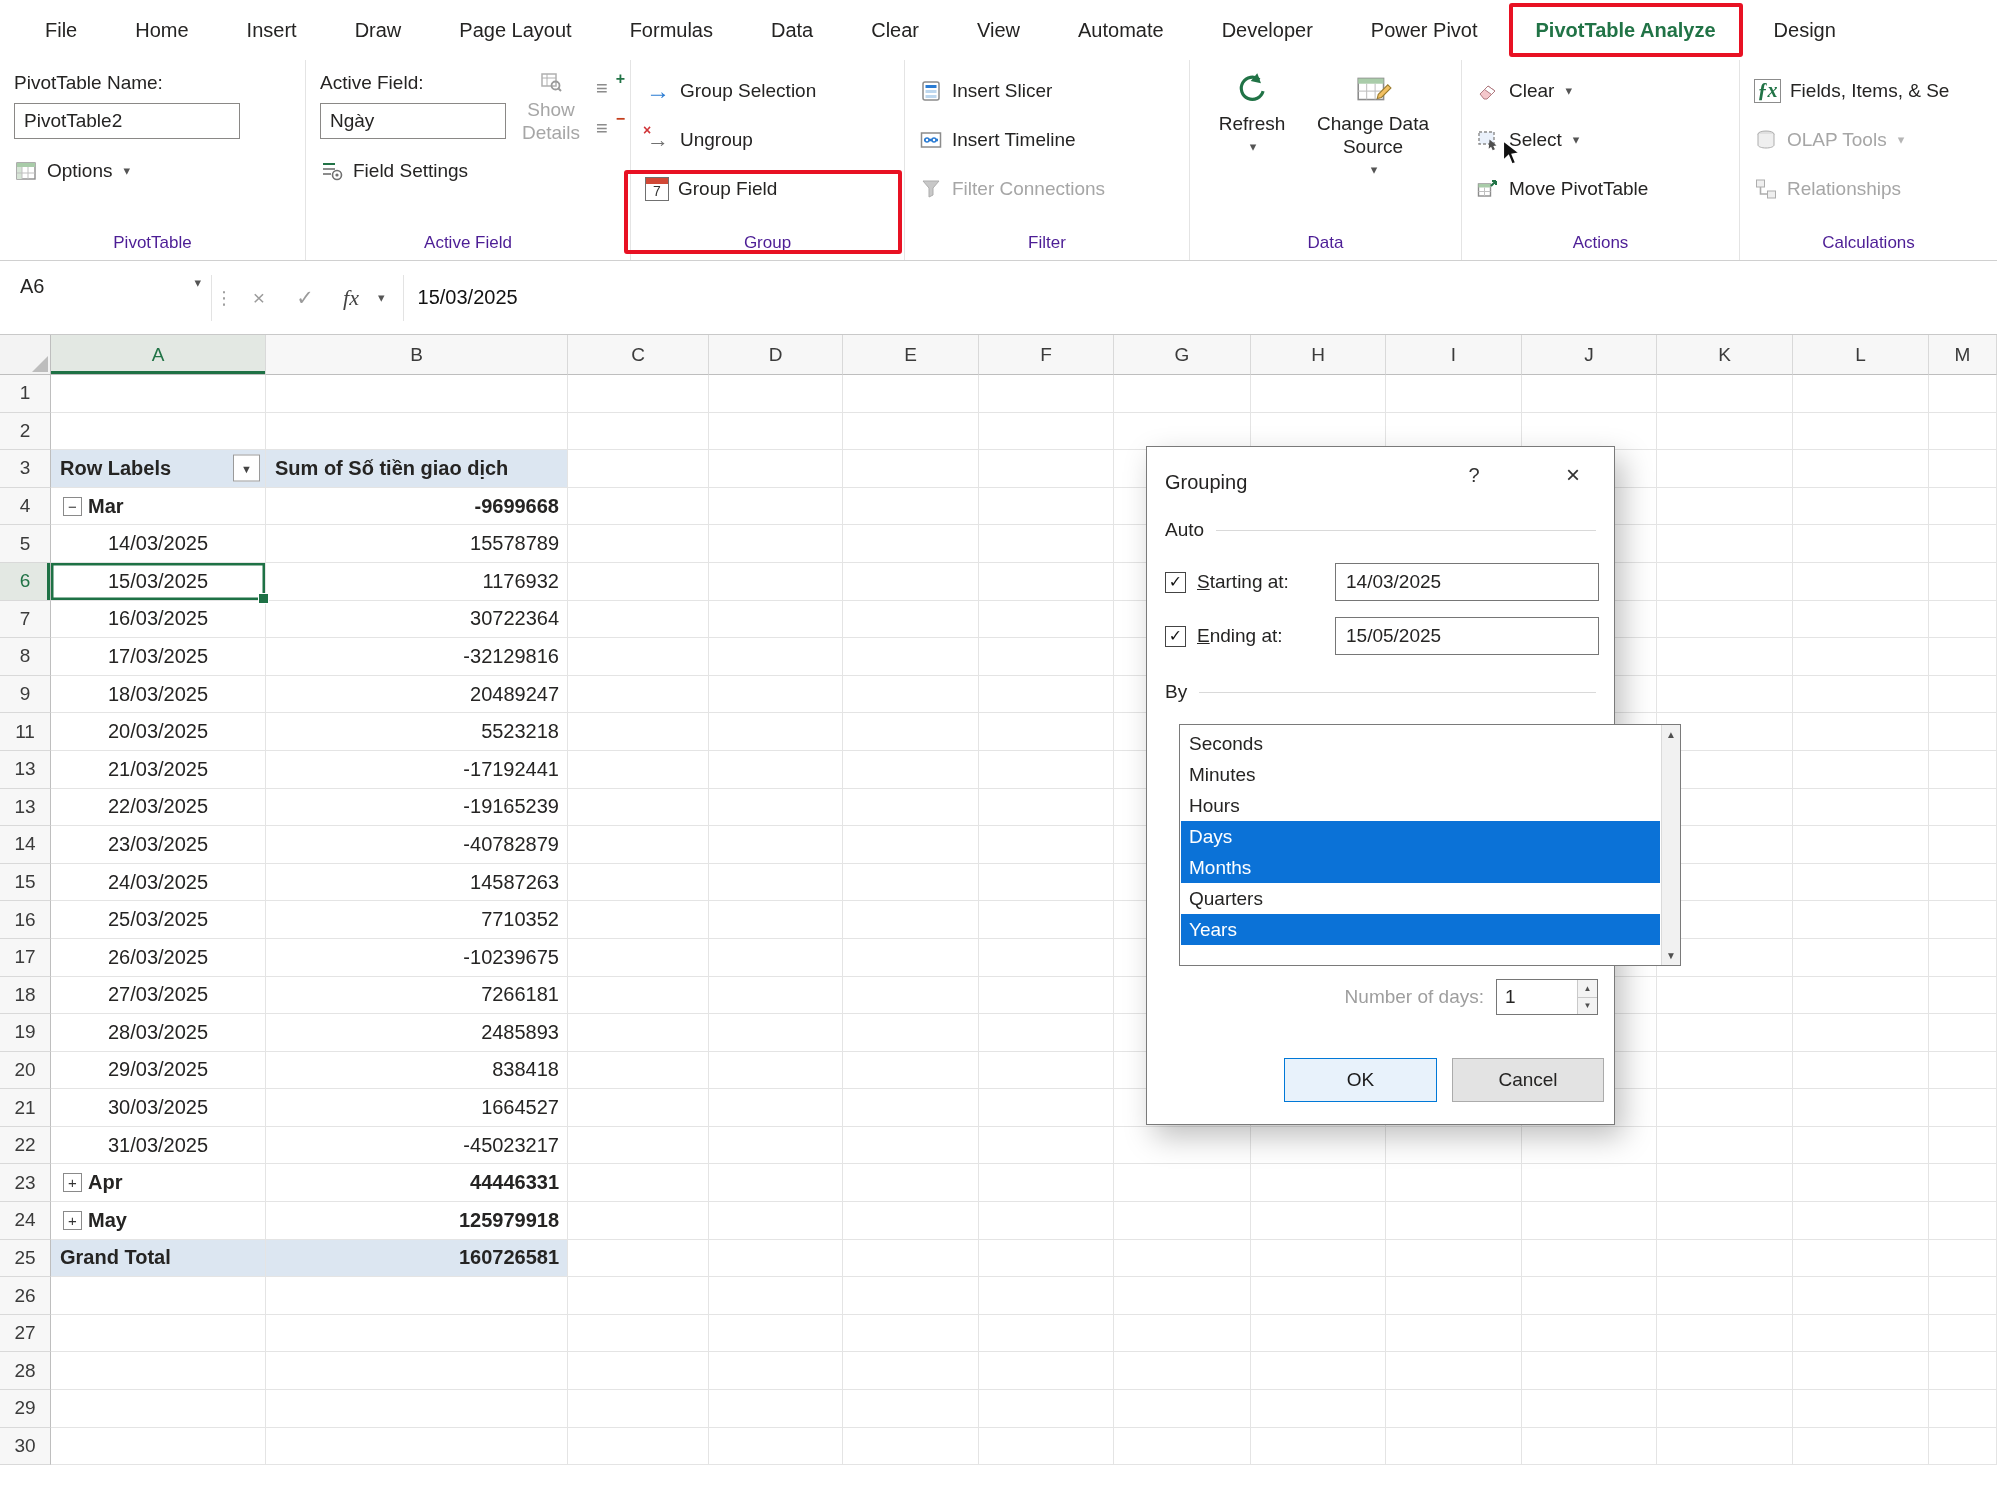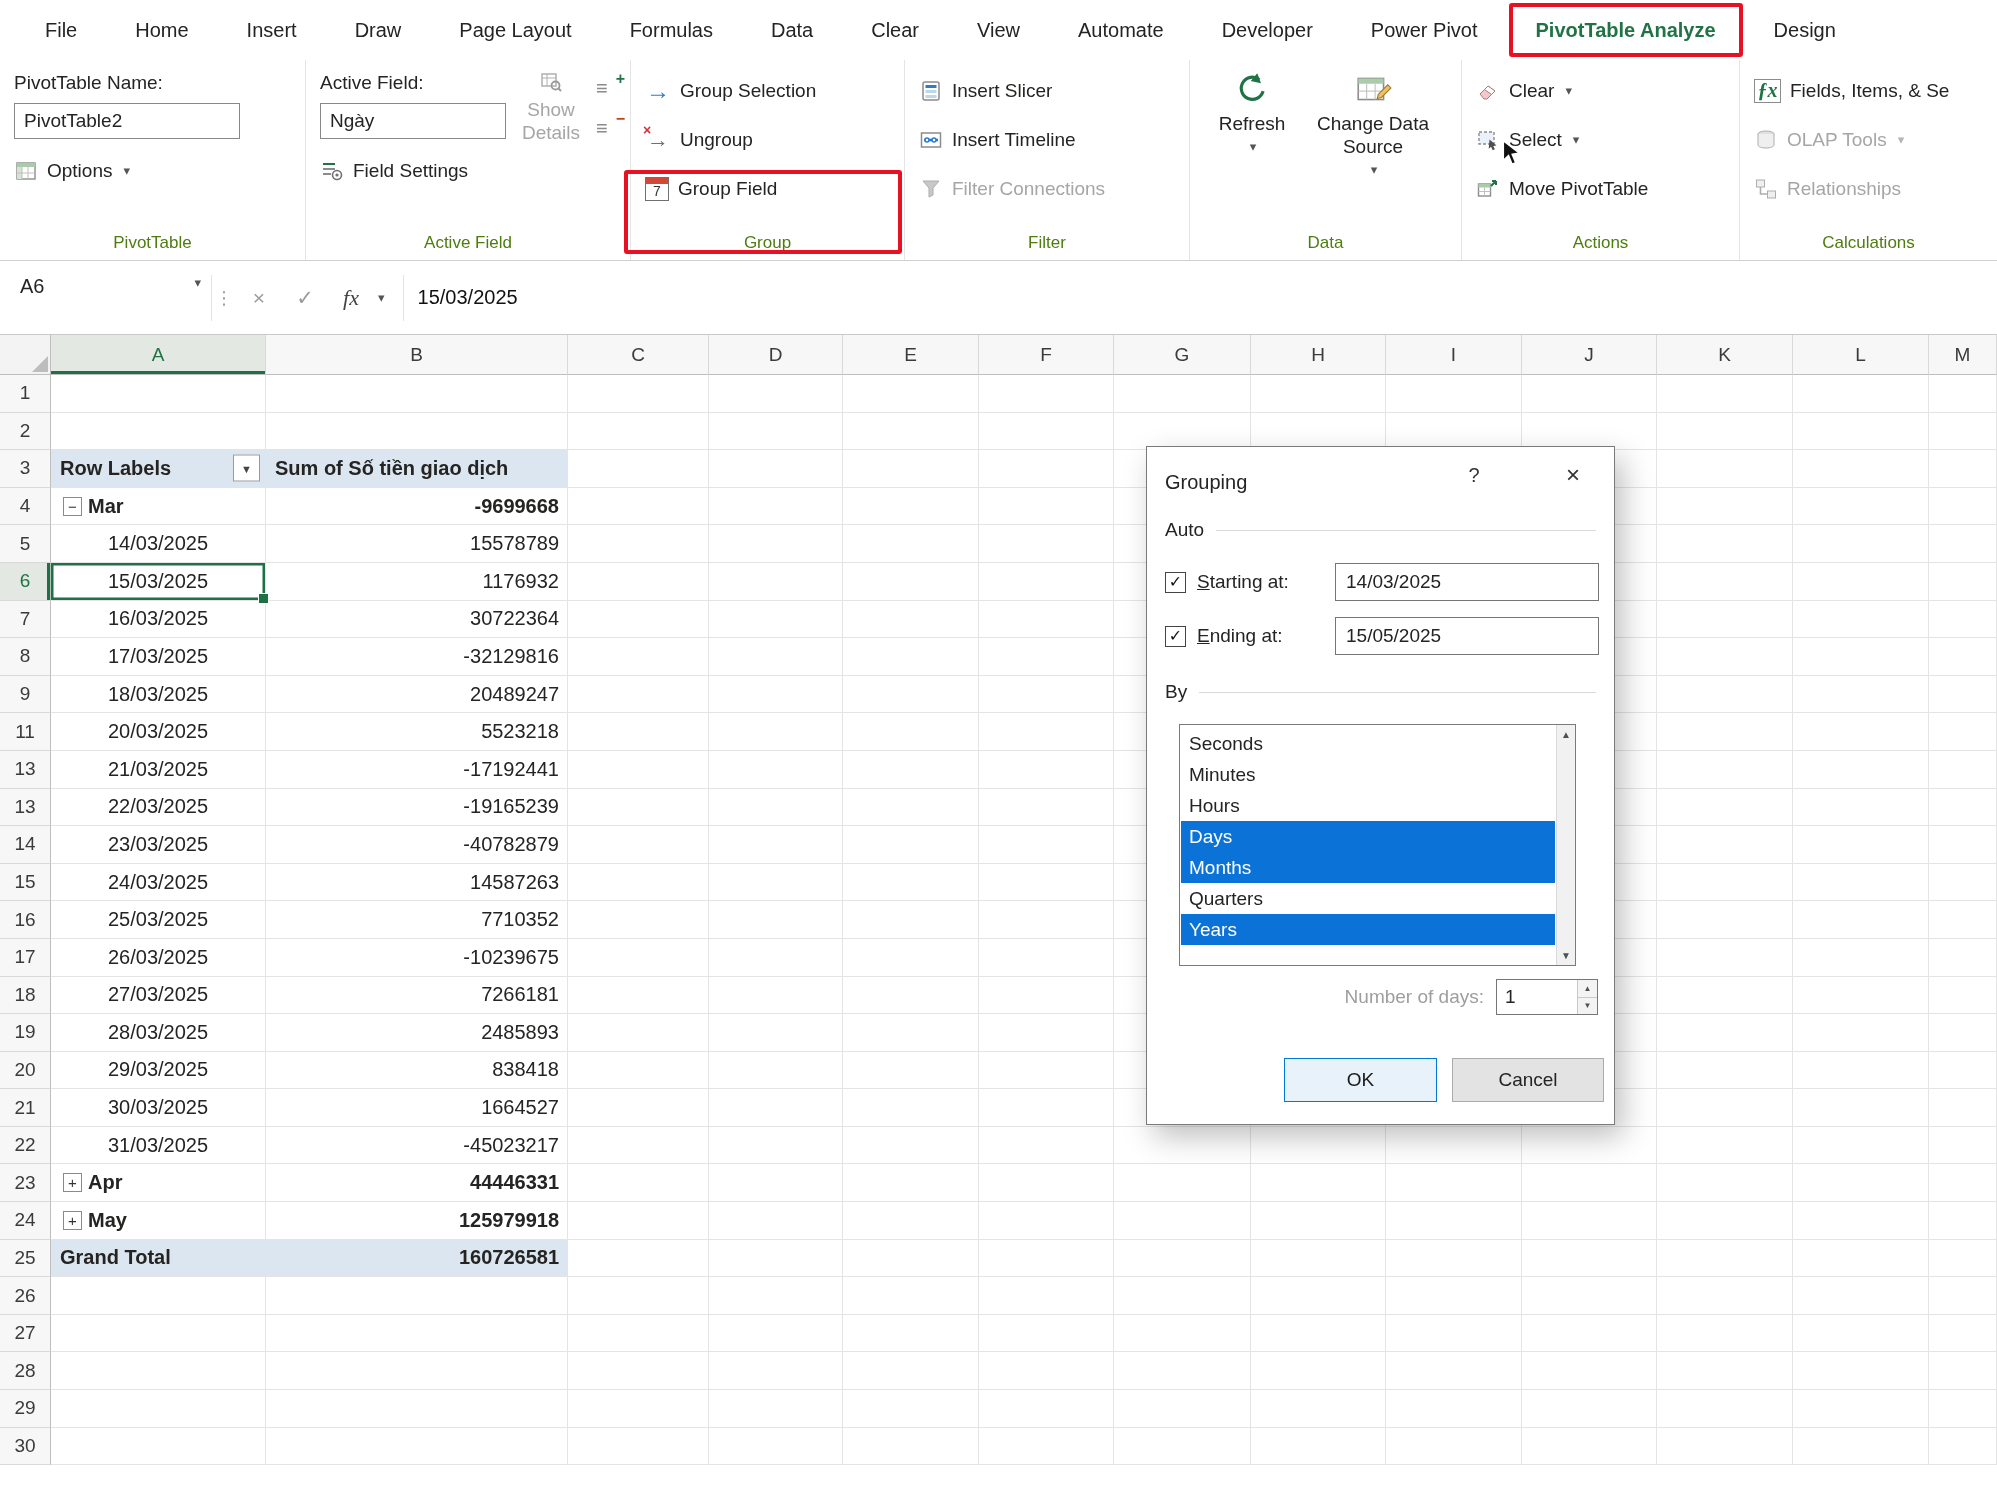--- a/index.html
+++ b/index.html
@@ -10,21 +10,21 @@
   .menubar{position:absolute;top:0;left:0;right:0;height:60px;display:flex;align-items:stretch;padding-left:16px;background:#fff}
   .menu-tab{padding:0 29px;font-size:20px;display:flex;align-items:center;color:#252423;position:relative;white-space:nowrap;cursor:default}
   .menu-tab.active{color:#217346;font-weight:700}
   .menu-tab.active::after{content:"";position:absolute;inset:3px 2px;border:4px solid #E81123;border-radius:3px;pointer-events:none}
 
   
   .ribbon{position:absolute;top:60px;left:0;right:0;height:201px;display:flex;background:#fff;border-bottom:1px solid #D0D0D0}
   .rgroup{display:flex;flex-direction:column;border-right:1px solid #E4E4E4;overflow:hidden;white-space:nowrap}
   .rgroup:last-child{border-right:none}
   .rbody{flex:1;padding:6px 8px 0 14px}
-  .rlabel{height:34px;display:flex;align-items:center;justify-content:center;color:#4d7c0f;font-size:17px}
+  .rlabel{height:34px;display:flex;align-items:center;justify-content:center;color:#4c1d95;font-size:17px}
   .rbtn{display:flex;align-items:center;gap:9px;height:49px;font-size:19px;cursor:default}
   .rbtn.gray,.bigbtn.gray,.gray{color:#A6A6A6}
   .chev{font-size:13px;color:#555;margin-left:2px}
   .gray .chev{color:#B5B5B5}
   .tinput{height:36px;border:1px solid #8A8886;background:#fff;display:flex;align-items:center;padding:0 9px;font-size:19px;margin:3px 0 7px}
   .pt-name-label{height:34px;display:flex;align-items:center;font-size:19px}
   .icon24{width:24px;height:24px;flex:none}
   .icon36{width:38px;height:38px;flex:none}
   .af{display:flex;gap:4px}
   .af-left{width:192px}
@@ -84,21 +84,21 @@
   .dlg-title{position:absolute;top:8px;left:0;right:0;height:54px;display:flex;align-items:center;padding-left:18px;font-size:20px}
   .dlg-hbtn{position:absolute;right:118px;top:8px;width:44px;height:40px;display:flex;align-items:center;justify-content:center;font-size:20px;color:#333}
   .dlg-xbtn{position:absolute;right:16px;top:8px;width:50px;height:40px;display:flex;align-items:center;justify-content:center;font-size:24px;color:#333}
   .grp-hdr{position:absolute;left:18px;right:18px;display:flex;align-items:center;gap:12px;font-size:19px}
   .grp-hdr .line{flex:1;height:1px;background:#D9D9D9}
   .chk-row{position:absolute;left:18px;right:0;height:46px;display:flex;align-items:center}
   .chkbox{width:21px;height:21px;border:1.6px solid #444;background:#fff;display:flex;align-items:center;justify-content:center;font-size:16px;color:#111;flex:none;line-height:1}
   .chk-label{margin-left:11px;font-size:19px;display:inline-block}
   .chk-label::first-letter{text-decoration:underline}
   .dlg-input{position:absolute;right:15px;width:264px;height:38px;border:1px solid #767676;display:flex;align-items:center;padding-left:10px;font-size:19px;background:#fff}
-  .listbox{position:absolute;left:32px;top:277px;width:397px;height:242px;border:1px solid #7A7A7A;background:#fff}
+  .listbox{position:absolute;left:32px;top:277px;width:502px;height:242px;border:1px solid #7A7A7A;background:#fff}
   .lb-items{position:absolute;left:1px;top:3px;right:20px;bottom:1px;overflow:hidden}
   .lb-item{height:31px;line-height:31px;padding-left:8px;font-size:19px;white-space:nowrap}
   .lb-item.sel{background:#0B72D7;color:#fff}
   .lb-scroll{position:absolute;top:0;right:0;bottom:0;width:19px;background:#F1F1F1;border-left:1px solid #DADADA}
   .sarr{position:absolute;left:0;right:0;text-align:center;font-size:10px;color:#505050}
   .sarr.up{top:4px}.sarr.down{bottom:4px}
   .numdays{position:absolute;top:530px;left:0;right:16px;height:40px;display:flex;align-items:center;justify-content:flex-end;gap:12px}
   .nd-label{color:#9E9E9E;font-size:19px}
   .spin{width:102px;height:36px;border:1px solid #767676;display:flex;align-items:center;background:#fff;position:relative}
   .spin-val{padding-left:8px;font-size:19px}

